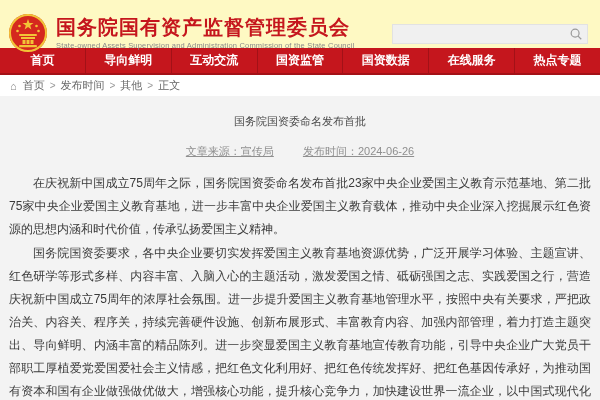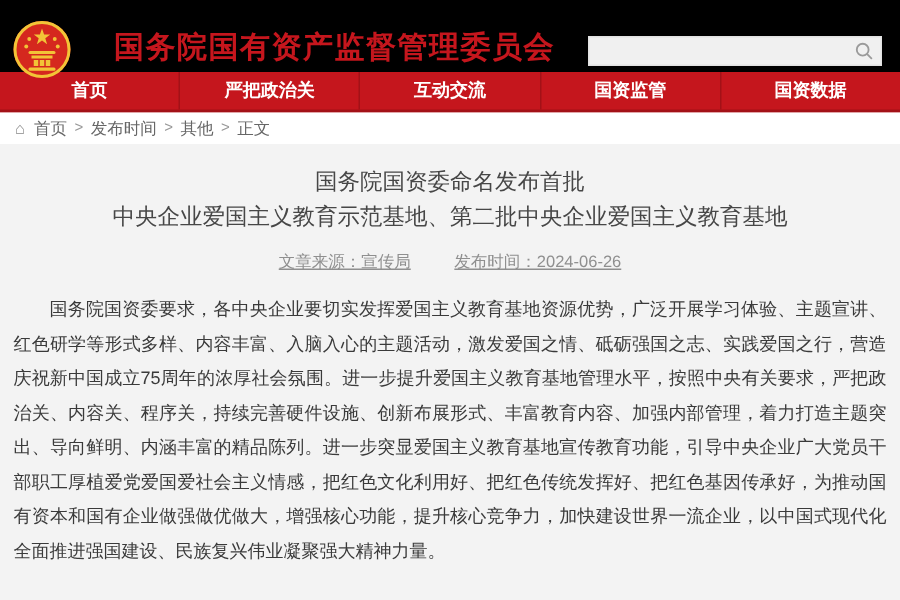--- a/index.html
+++ b/index.html
@@ -12,22 +12,22 @@
   
   .topbar {
     position:absolute; top:-15px; right:14px; height:20px;
     font-size:11px; color:#6b6b6b; white-space:nowrap;
     display:flex; align-items:flex-end; gap:14px; line-height:20px;
   }
   .topbar .red-link { color:#c5161d; }
 
   
   .header {
-    position:relative; height:48px; background:#000000;
-    display:flex; align-items:center; padding:16px 10px 0 8px;gap:20px;
+    position:relative; height:48px; background:#fef9c3;
+    display:flex; align-items:center; padding:16px 10px 0 8px;
   }
   .logo { width:40px; height:40px; flex:0 0 auto; margin-top:2px; cursor:pointer; }
   .site-title-block { margin-left:8px; }
   .site-title {
     color:#c5161d; font-size:20px; font-weight:bold; letter-spacing:1px; line-height:24px;
   }
   .site-subtitle {
     color:#8a8a8a; font-size:7.5px; margin-top:2px; letter-spacing:0.2px;
   }
   .search-box {
@@ -60,21 +60,21 @@
   }
   .crumb { cursor:pointer; }
   .crumb-sep { color:#999; font-size:10px; }
   .home-icon { color:#8a8a8a; font-size:11px; margin-right:1px; }
 
   
   .article {
     background:#f3f3f3; height:304px; padding:14px 9px 0 9px;
   }
   .article-title {
-    text-align:center; color:#474747; font-size:15px; line-height:23px; font-weight:500;
+    text-align:center; color:#474747; font-size:11px; line-height:23px; font-weight:500;
   }
   .article-meta {
     margin-top:11px; text-align:center; font-size:11px; color:#8f8f8f;
   }
   .article-meta .meta-item { margin:0 13px;text-decoration:underline; }
   .article-body { margin-top:13px; }
   .article-body p {
     font-size:12px; color:#3a3a3a; line-height:23px;
     text-align:justify; text-indent:2em; margin-bottom:1px;
   }
@@ -101,56 +101,59 @@
       <rect x="11" y="21" width="18" height="2" rx="1" fill="#f2c437"></rect>
       <rect x="13" y="24" width="14" height="2" fill="#f2c437"></rect>
       <rect x="14.5" y="27" width="3" height="4" fill="#f2c437"></rect>
       <rect x="18.5" y="27" width="3" height="4" fill="#f2c437"></rect>
       <rect x="22.5" y="27" width="3" height="4" fill="#f2c437"></rect>
       <rect x="11" y="32" width="18" height="2.2" rx="1" fill="#f2c437"></rect>
     </svg>
   </div>
   <div class="site-title-block">
     <div class="site-title">国务院国有资产监督管理委员会</div>
+    <div class="site-subtitle">State-owned Assets Supervision and Administration Commission of the State Council</div>
   </div>
   <div class="search-box">
     <input class="search-input" type="text" placeholder="" style="">
     <span class="search-icon">
       <svg viewBox="0 0 16 16" width="14" height="14">
         <circle cx="7" cy="7" r="4.5" fill="none" stroke="#9a9a9a" stroke-width="1.4"></circle>
         <line x1="10.4" y1="10.4" x2="14" y2="14" stroke="#9a9a9a" stroke-width="1.4"></line>
       </svg>
     </span>
   </div>
 </div>
 
 <div class="nav">
   <div class="nav-item">首页</div>
-  <div class="nav-item">严把政治关</div>
+  <div class="nav-item">导向鲜明</div>
   <div class="nav-item">互动交流</div>
   <div class="nav-item">国资监管</div>
   <div class="nav-item">国资数据</div>
+  <div class="nav-item">在线服务</div>
+  <div class="nav-item">热点专题</div>
 </div>
 
 <div class="breadcrumb">
   <span class="home-icon">⌂</span>
   <span class="crumb">首页</span>
   <span class="crumb-sep">&gt;</span>
   <span class="crumb">发布时间</span>
   <span class="crumb-sep">&gt;</span>
   <span class="crumb">其他</span>
   <span class="crumb-sep">&gt;</span>
   <span class="crumb">正文</span>
 </div>
 
 <div class="article">
   <div class="article-title">
     <div>国务院国资委命名发布首批</div>
-    <div>中央企业爱国主义教育示范基地、第二批中央企业爱国主义教育基地</div>
   </div>
   <div class="article-meta">
     <span class="meta-item">文章来源：宣传局</span>
     <span class="meta-item">发布时间：2024-06-26</span>
   </div>
   <div class="article-body">
+    <p>在庆祝新中国成立75周年之际，国务院国资委命名发布首批23家中央企业爱国主义教育示范基地、第二批75家中央企业爱国主义教育基地，进一步丰富中央企业爱国主义教育载体，推动中央企业深入挖掘展示红色资源的思想内涵和时代价值，传承弘扬爱国主义精神。</p>
     <p>国务院国资委要求，各中央企业要切实发挥爱国主义教育基地资源优势，广泛开展学习体验、主题宣讲、红色研学等形式多样、内容丰富、入脑入心的主题活动，激发爱国之情、砥砺强国之志、实践爱国之行，营造庆祝新中国成立75周年的浓厚社会氛围。进一步提升爱国主义教育基地管理水平，按照中央有关要求，严把政治关、内容关、程序关，持续完善硬件设施、创新布展形式、丰富教育内容、加强内部管理，着力打造主题突出、导向鲜明、内涵丰富的精品陈列。进一步突显爱国主义教育基地宣传教育功能，引导中央企业广大党员干部职工厚植爱党爱国爱社会主义情感，把红色文化利用好、把红色传统发挥好、把红色基因传承好，为推动国有资本和国有企业做强做优做大，增强核心功能，提升核心竞争力，加快建设世界一流企业，以中国式现代化全面推进强国建设、民族复兴伟业凝聚强大精神力量。</p>
   </div>
 </div>
 
 </body></html>

